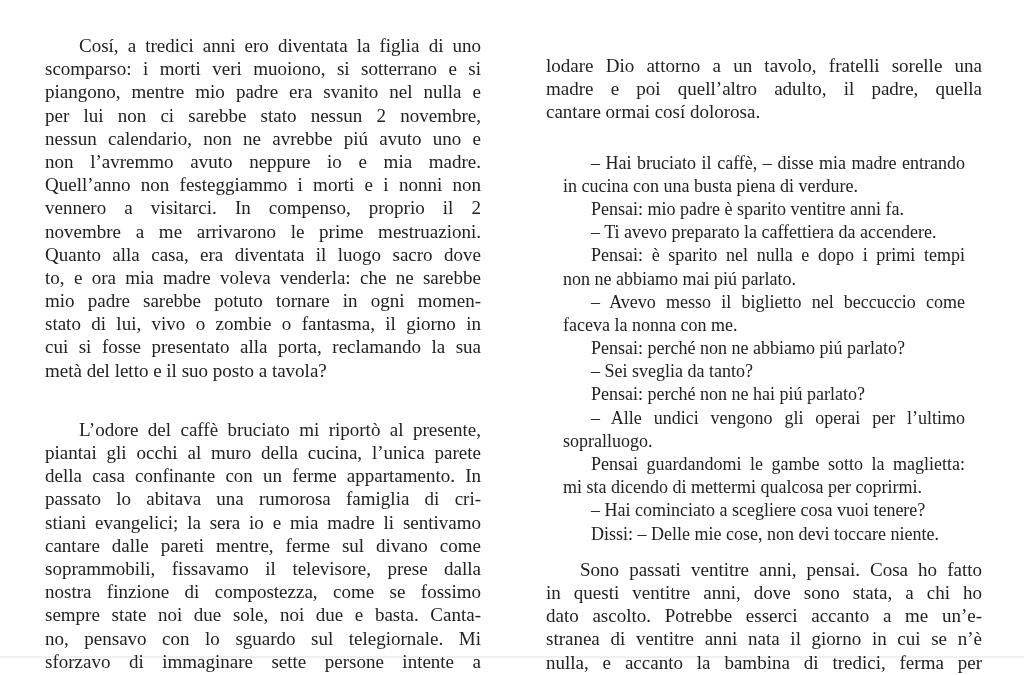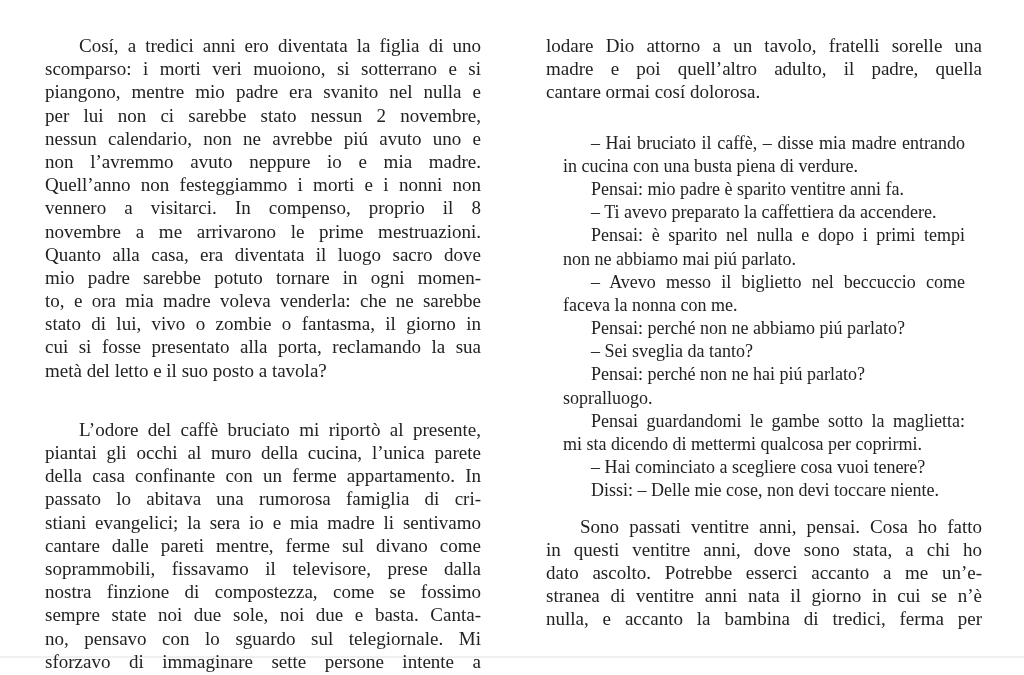--- a/index.html
+++ b/index.html
@@ -15,21 +15,21 @@
     color: #222222;
     font-family: "Liberation Serif", "DejaVu Serif", serif;
   }
   .col {
     position: absolute;
     top: 0;
     width: 436px;
     padding-top: 34px;
   }
   .col.left  { left: 45px; }
-  .col.right { left: 546px; }
+  .col.right { left: 546px; margin-top: 20px; }
 
   .para { margin: 0; }
   .para + .para { margin-top: 36px; }
 
   .line {
     font-size: 19px;
     line-height: 23.2px;
     height: 23.2px;
     overflow: hidden;
     text-align: justify;
@@ -63,25 +63,25 @@
 <div class="page">
   <div class="col left">
       <div class="para">
         <div class="line indent">Cosí, a tredici anni ero diventata la figlia di uno</div>
         <div class="line">scomparso: i morti veri muoiono, si sotterrano e si</div>
         <div class="line">piangono, mentre mio padre era svanito nel nulla e</div>
         <div class="line">per lui non ci sarebbe stato nessun 2 novembre,</div>
         <div class="line">nessun calendario, non ne avrebbe piú avuto uno e</div>
         <div class="line">non l’avremmo avuto neppure io e mia madre.</div>
         <div class="line">Quell’anno non festeggiammo i morti e i nonni non</div>
-        <div class="line">vennero a visitarci. In compenso, proprio il 8</div>
+        <div class="line">vennero a visitarci. In compenso, proprio il 2</div>
         <div class="line">novembre a me arrivarono le prime mestruazioni.</div>
         <div class="line">Quanto alla casa, era diventata il luogo sacro dove</div>
+        <div class="line">to, e ora mia madre voleva venderla: che ne sarebbe</div>
         <div class="line">mio padre sarebbe potuto tornare in ogni momen-</div>
-        <div class="line">to, e ora mia madre voleva venderla: che ne sarebbe</div>
         <div class="line">stato di lui, vivo o zombie o fantasma, il giorno in</div>
         <div class="line">cui si fosse presentato alla porta, reclamando la sua</div>
         <div class="line last">metà del letto e il suo posto a tavola?</div>
       </div>
       <div class="para">
         <div class="line indent">L’odore del caffè bruciato mi riportò al presente,</div>
         <div class="line">piantai gli occhi al muro della cucina, l’unica parete</div>
         <div class="line">della casa confinante con un ferme appartamento. In</div>
         <div class="line">passato lo abitava una rumorosa famiglia di cri-</div>
         <div class="line">stiani evangelici; la sera io e mia madre li sentivamo</div>
@@ -104,20 +104,21 @@
         <div class="line last">in cucina con una busta piena di verdure.</div>
         <div class="line indent last">Pensai: mio padre è sparito ventitre anni fa.</div>
         <div class="line indent last">– Ti avevo preparato la caffettiera da accendere.</div>
         <div class="line indent">Pensai: è sparito nel nulla e dopo i primi tempi</div>
         <div class="line last">non ne abbiamo mai piú parlato.</div>
         <div class="line indent">– Avevo messo il biglietto nel beccuccio come</div>
         <div class="line last">faceva la nonna con me.</div>
         <div class="line indent last">Pensai: perché non ne abbiamo piú parlato?</div>
         <div class="line indent last">– Sei sveglia da tanto?</div>
         <div class="line indent last">Pensai: perché non ne hai piú parlato?</div>
+        <div class="line indent">– Alle undici vengono gli operai per l’ultimo</div>
         <div class="line last">sopralluogo.</div>
         <div class="line indent">Pensai guardandomi le gambe sotto la maglietta:</div>
         <div class="line last">mi sta dicendo di mettermi qualcosa per coprirmi.</div>
         <div class="line indent last">– Hai cominciato a scegliere cosa vuoi tenere?</div>
         <div class="line indent last">Dissi: – Delle mie cose, non devi toccare niente.</div>
       </div>
       <div class="para">
         <div class="line indent">Sono passati ventitre anni, pensai. Cosa ho fatto</div>
         <div class="line">in questi ventitre anni, dove sono stata, a chi ho</div>
         <div class="line">dato ascolto. Potrebbe esserci accanto a me un’e-</div>

